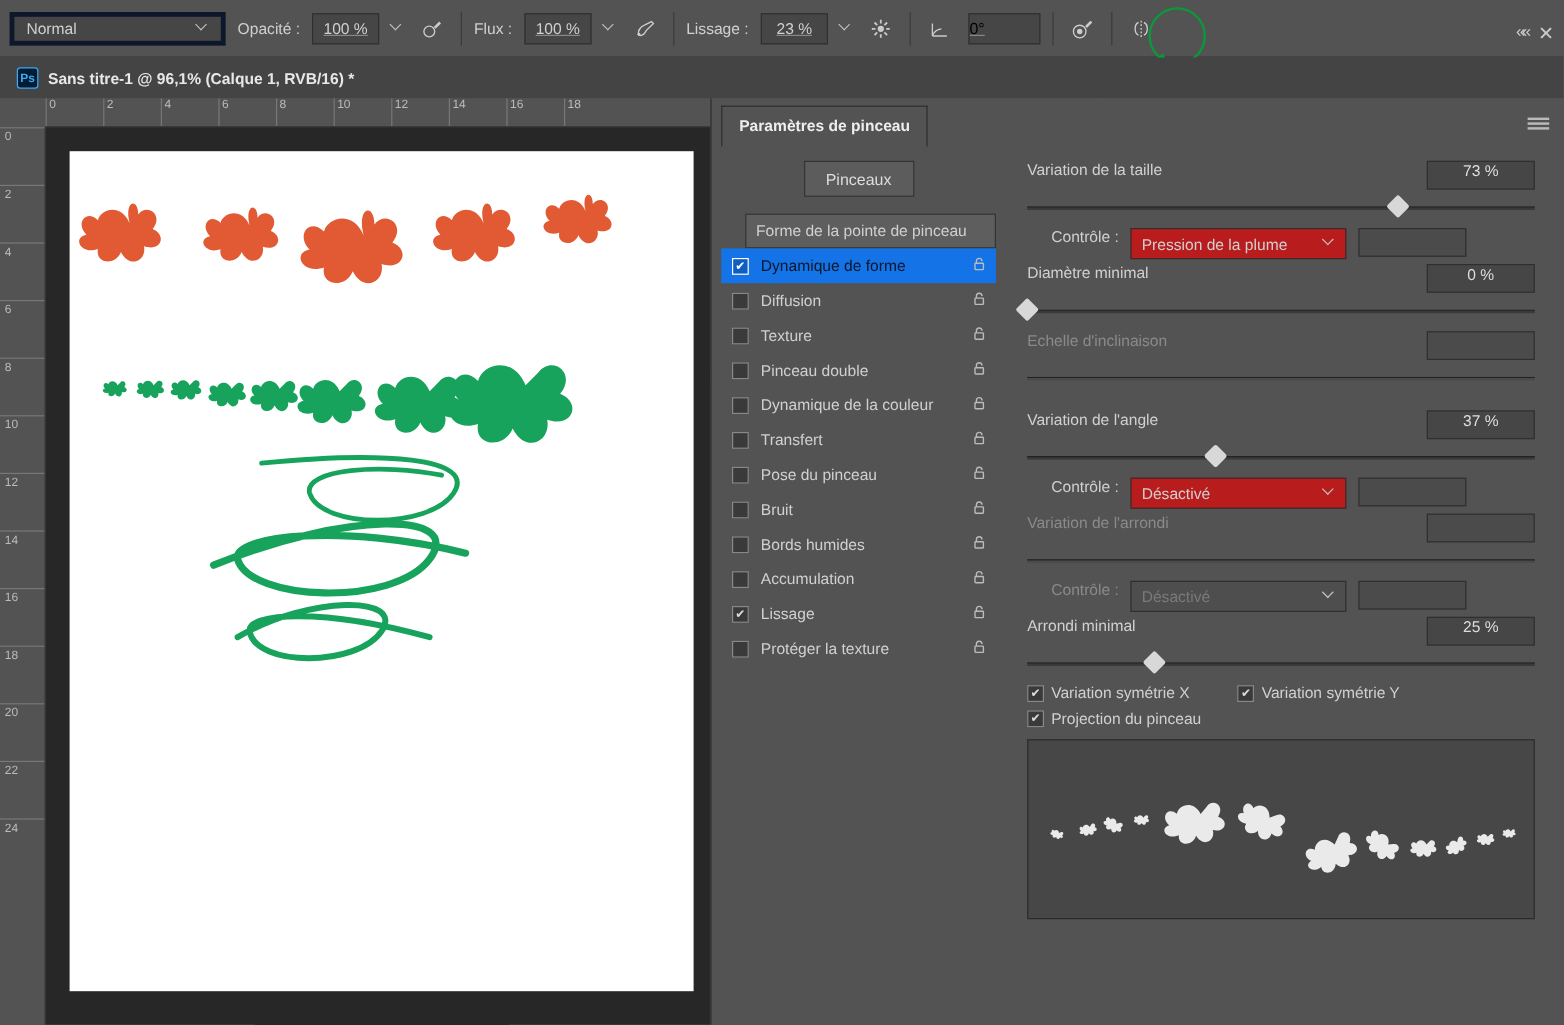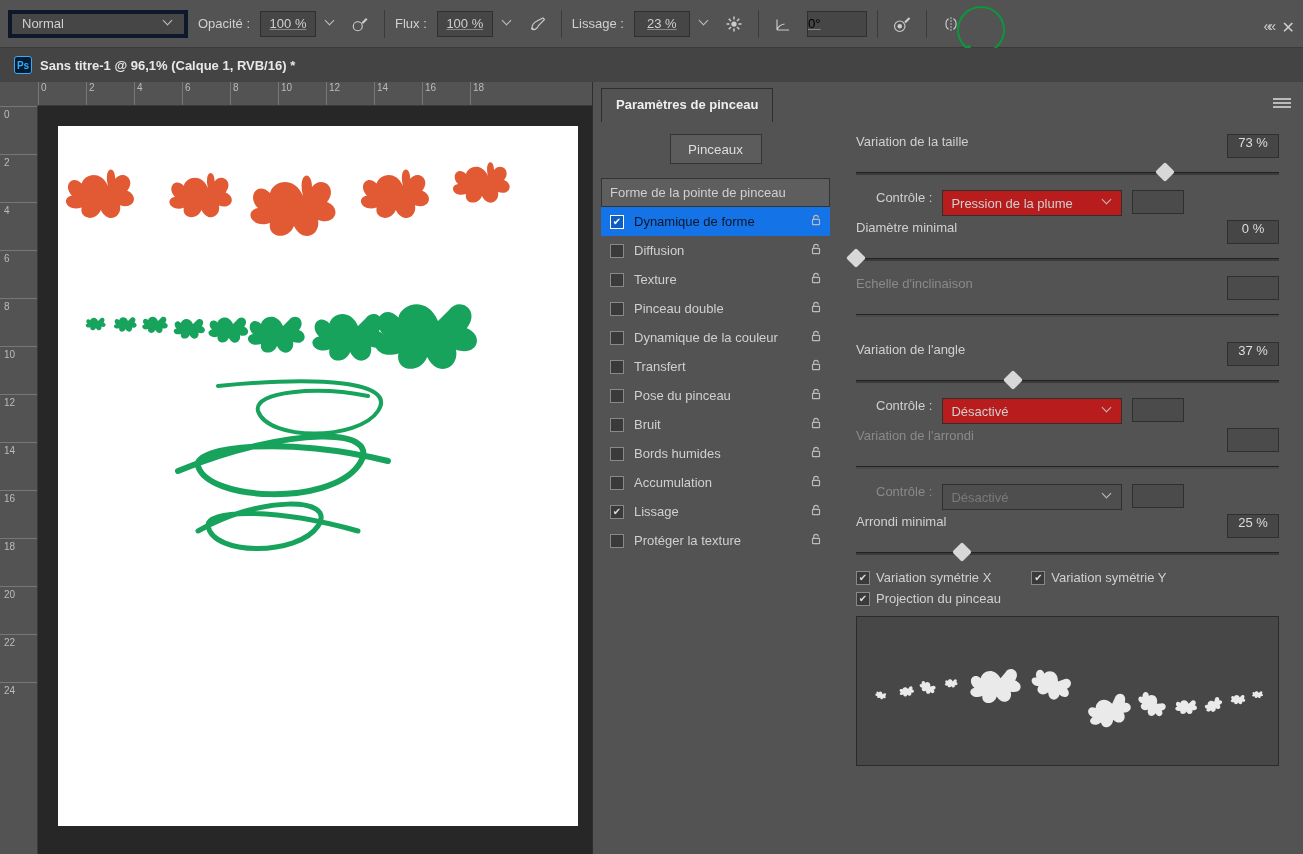--- a/index.html
+++ b/index.html
@@ -42,34 +42,34 @@
   .panel-tab { background:#535353; border:1px solid #2e2e2e; border-bottom:none; padding:8px 14px 10px; font-weight:600; color:#eee;}
   .panel-menu{ position:absolute; right:12px; top:14px; width:18px;height:14px; }
   .panel-menu::before,.panel-menu::after,.panel-menu span{content:"";display:block;height:2px;background:#bbb;margin:2px 0;}
   .panel-close{ position:absolute; right:8px; top:-30px; color:#ccc; font-size:16px;}
   .panel-collapse{ position:absolute; right:30px; top:-30px; color:#ccc; font-size:14px; letter-spacing:-3px;}
 
   .panel-body { position:absolute; top:40px; left:0; right:0; bottom:0; display:flex; }
   .settings-list { width:245px; padding:12px 8px; }
   .brushes-btn{ display:block; margin:0 auto 14px; height:30px; width:92px; background:#5c5c5c; border:1px solid #333; color:#ddd;}
   .setting-row{ height:29px; display:flex; align-items:center; padding:0 4px 0 8px; border:1px solid transparent; position:relative;}
-  .setting-row.header{ background:#5e5e5e; border:1px solid #333;}
+  .setting-row.header{ background:#5e5e5e; border:1px solid #333;margin-left:20px;}
   .setting-row.selected{ background:#1473e6; color:#0f172a;}
   .setting-row .cb{ width:14px;height:14px;border:1px solid #888;margin-right:10px;display:flex;align-items:center;justify-content:center;background:#3a3a3a;}
   .setting-row .cb.checked::after{content:"✔";font-size:10px;color:#ddd;}
   .setting-row.selected .cb{border-color:#fff;background:#0d5ec0;}
   .setting-row.selected .cb.checked::after{color:#fff;}
   .lock-icon{ position:absolute; right:6px; width:14px; }
   .lock-icon svg{width:14px;height:14px;}
 
   .params { flex:1; padding:12px 24px 12px 18px; }
   .param-row{ display:flex; align-items:flex-start; height:30px; gap:10px;}
   .param-row .label{ flex:1; }
   .param-row.disabled{ color:#8a8a8a; }
-  .val-input{ width:52px; height:24px; background:#464646; border:1px solid #2f2f2f; text-align:center; color:#ddd;}
+  .val-input{ width:90px; height:24px; background:#464646; border:1px solid #2f2f2f; text-align:center; color:#ddd;}
   .val-input.disabled{ background:#4b4b4b; color:#4b4b4b;}
   .slider{ position:relative; height:22px; margin:-2px 0 6px;}
   .slider .track{ position:absolute; left:0; right:0; top:10px; height:3px; background:#3a3a3a; box-shadow:inset 0 1px 0 #222;}
   .slider .thumb{ position:absolute; top:3px; width:14px; height:14px; background:#d8d8d8; transform:translateX(-50%) rotate(45deg); border-radius:2px;}
   .slider.disabled .track{background:#4a4a4a;}
   .sel{ width:180px; height:26px; background:#b91c1c; border:1px solid #2f2f2f; display:flex;align-items:center;justify-content:space-between;padding:0 8px;}
   .sel.disabled{background:#4e4e4e;color:#7a7a7a;}
 
   .chk-line{ display:flex; align-items:center; gap:6px; }
   .chk-line .cb{ width:14px;height:14px;border:1px solid #888;background:#3a3a3a;display:flex;align-items:center;justify-content:center;}

